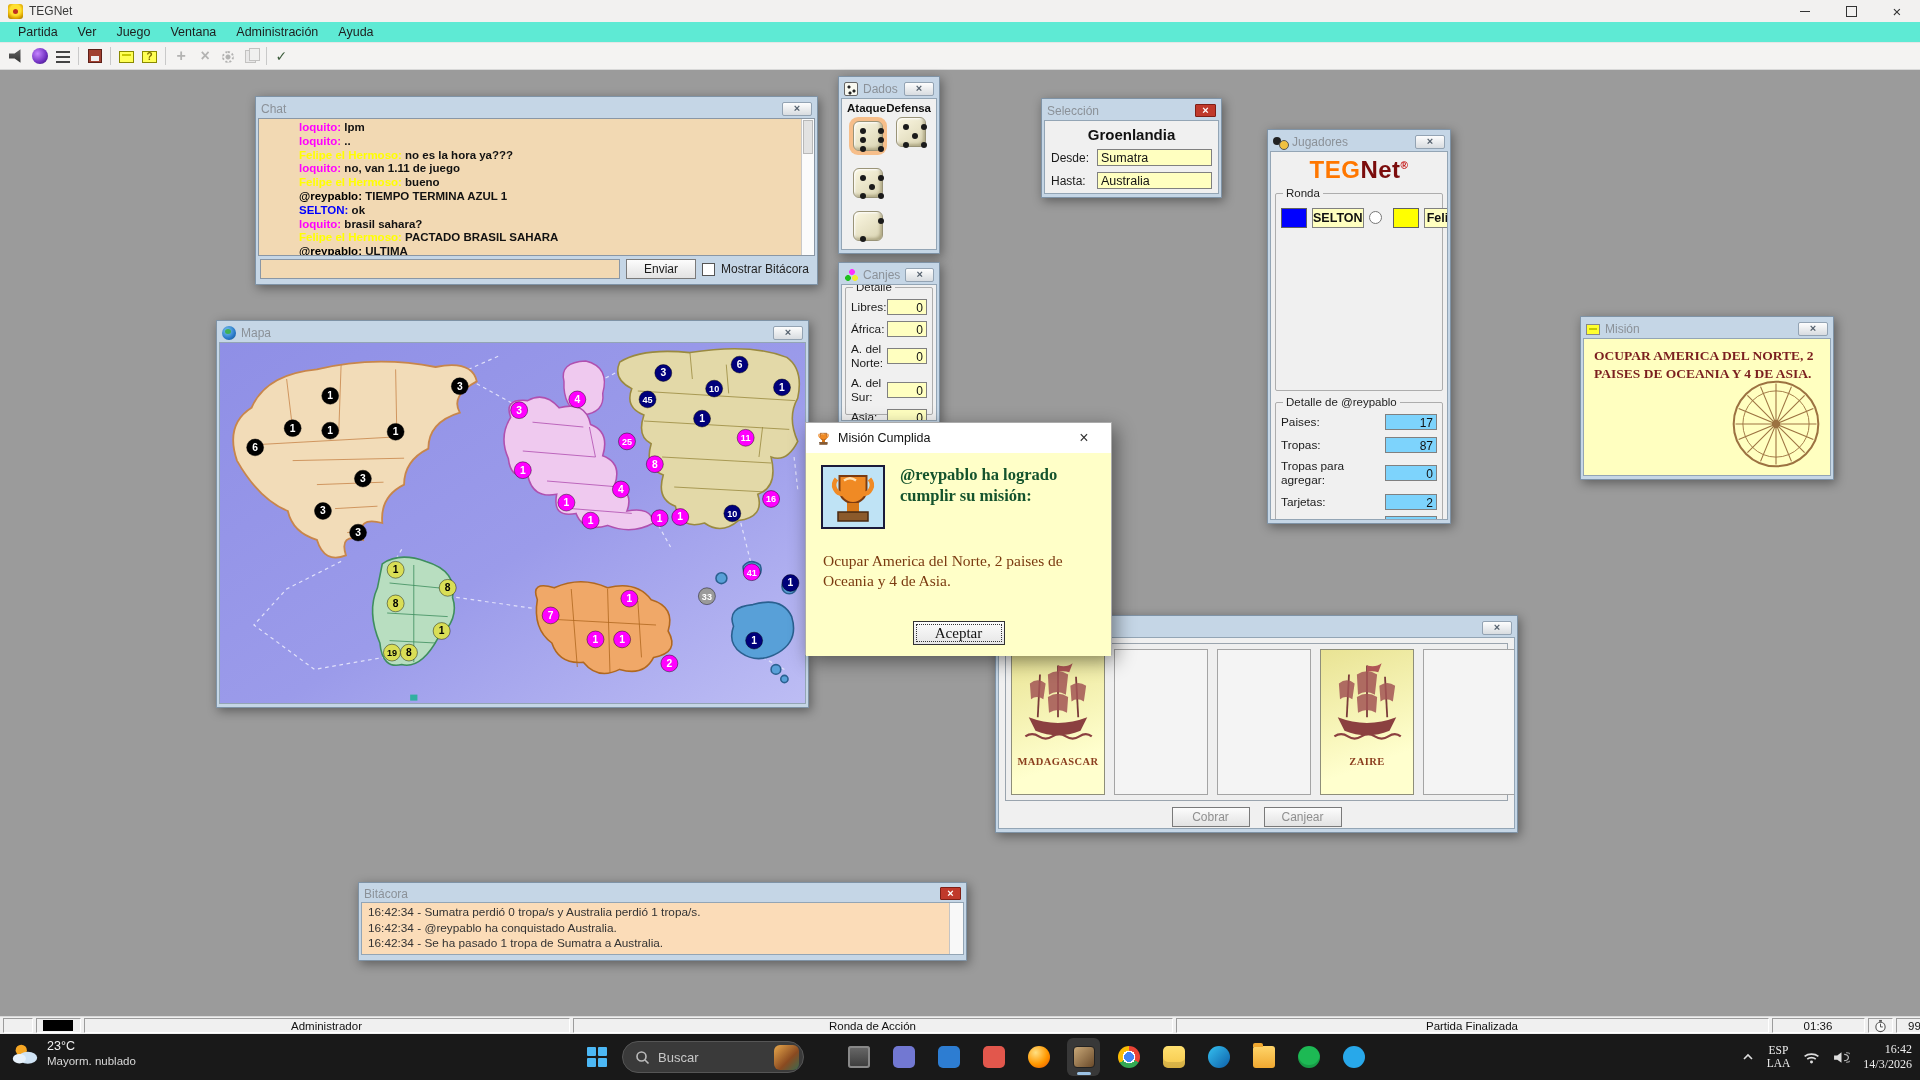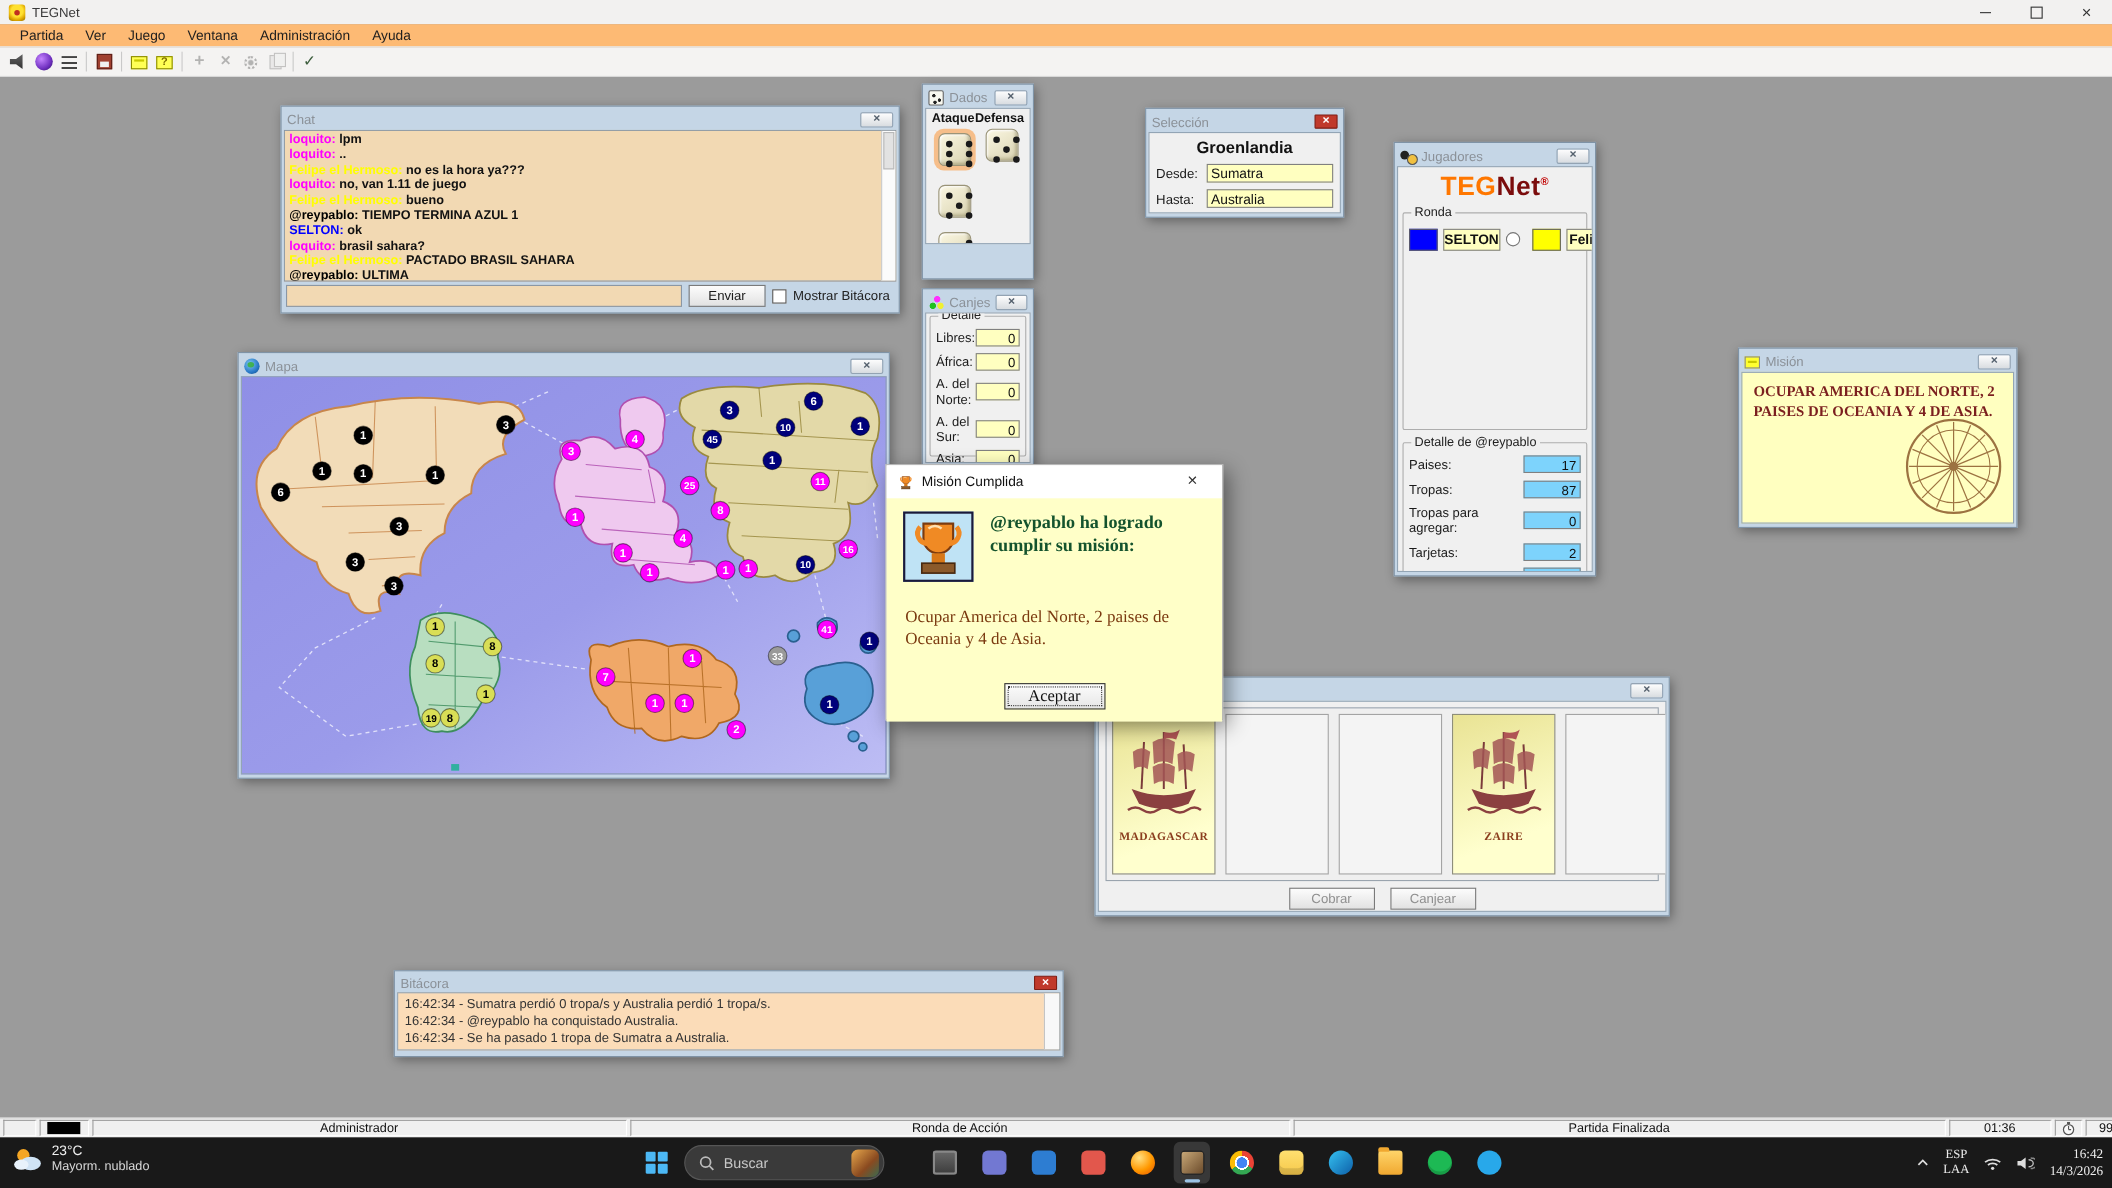--- a/index.html
+++ b/index.html
@@ -13,21 +13,21 @@
   .app-title { color:#3A3A3A; font-size:12px; margin-left:6px; }
   .wi-app { width:15px; height:15px; margin-left:8px; border-radius:3px;
     background:radial-gradient(circle at 50% 40%, #FFE030 0 45%, #E0A800 70%, #8F7000); position:relative; }
   .wi-app::after { content:""; position:absolute; left:5px; top:5px; width:5px; height:5px; border-radius:50%; background:#C03020; }
   .win-controls { margin-left:auto; display:flex; height:100%; }
   .wc { width:46px; height:100%; display:flex; align-items:center; justify-content:center; color:#333; }
   .wc-min::before { content:""; width:10px; height:1px; background:#333; }
   .wc-max::before { content:""; width:9px; height:9px; border:1px solid #333; }
   .wc-close::before { content:"×"; font-size:15px; line-height:1; }
 
-  .menubar { position:absolute; top:22px; left:0; right:0; height:21px; background:#fdba74; border-bottom:1px solid #E6E6E6; display:flex; align-items:center; padding-left:8px; }
+  .menubar { position:absolute; top:22px; left:0; right:0; height:21px; background:#5eead4; border-bottom:1px solid #E6E6E6; display:flex; align-items:center; padding-left:8px; }
   .menu-item { padding:2px 10px; color:#1E1E1E; font-size:12.5px; }
 
   .toolbar { position:absolute; top:43px; left:0; right:0; height:27px; background:#F4F3F2; border-bottom:1px solid #D8D8D8; display:flex; align-items:center; padding-left:5px; }
   .tool-btn { width:23px; height:23px; display:flex; align-items:center; justify-content:center; }
   .tool-btn.dim { filter:grayscale(1); opacity:.45; }
   .tool-sep { width:1px; height:18px; background:#C9C9C9; margin:0 4px; }
   .ico { width:16px; height:16px; display:block; position:relative; }
   .ico-speaker { background:linear-gradient(#666,#2F2F2F); clip-path:polygon(0 35%,38% 35%,75% 8%,75% 92%,38% 65%,0 65%); }
   .ico-world { border-radius:50%; background:radial-gradient(circle at 35% 35%, #C584FF, #7030C0 60%, #2A0E60); }
   .ico-list { width:14px; height:12px; margin-top:2px; background:repeating-linear-gradient(#444 0 2px, transparent 2px 5px); }
@@ -66,34 +66,34 @@
                      radial-gradient(circle at 11px 10px, #F0F030 2.6px, transparent 3.2px); }
   .wi-mission { height:11px; margin-top:1px; background:#FFFF30; border:1px solid #888; }
   .wi-mission::after { content:""; position:absolute; left:2px; top:3px; right:2px; height:2px; background:#C8C800; }
   .wi-svg { width:15px; height:15px; }
 
   
   #win-chat { left:255px; top:96px; width:563px; height:189px; }
   .chat-body { background:#C5D6E6; border:none; }
   .chat-msgwrap { display:flex; height:138px; border:1px solid #8A97A5; background:#F2D9B3; }
   .chat-msgs { flex:1; padding:2px 4px; overflow:hidden; }
-  .msg { font:bold 11.5px/13.8px "Liberation Sans",sans-serif; color:#111; white-space:nowrap; }
+  .msg { font:bold 11.5px/13.8px "Liberation Sans",sans-serif; color:#111; white-space:nowrap;margin-left:36px; }
   .chat-track { width:13px; background:#FBFBFB; border-left:1px solid #C8C8C8; position:relative; }
   .chat-thumb { position:absolute; top:1px; left:1px; right:1px; height:34px; background:#E2E2E2; border:1px solid #B8B8B8; }
   .chat-input-row { height:24px; display:flex; align-items:center; gap:6px; padding:2px 2px 0 2px; }
   .chat-input { flex:1; height:20px; background:#F2D9B3; border:1px solid #8A97A5; }
   .btn { background:linear-gradient(#FCFCFC,#E2E2E2); border:1px solid #7A7A7A; display:flex; align-items:center; justify-content:center; font-size:12px; color:#1A1A1A; }
   .btn-enviar { width:70px; height:20px; }
   .ul-first::first-letter { text-decoration:underline; }
   .checkbox { width:13px; height:13px; background:#fff; border:1px solid #555; flex:none; }
   .chk-label { font-size:12px; color:#222; white-space:nowrap; margin-right:4px; }
 
   
   #win-dados { left:838px; top:76px; width:102px; height:178px; }
-  .dados-body { height:124px; padding:3px 4px; }
+  .dados-body { height:152px; padding:3px 4px; }
   .dice-head { display:flex; justify-content:space-between; font-weight:bold; font-size:11.5px; color:#111; padding:0 1px; }
   .dice-cols { display:flex; justify-content:space-between; margin-top:3px; }
   .dice-col { display:flex; flex-direction:column; gap:13px; align-items:center; width:44px; }
   .die { width:30px; height:30px; position:relative; border-radius:6px; background:linear-gradient(145deg,#FBF7E2,#D9D3B1); border:1px solid #9A9478; box-shadow:inset -2px -2px 3px rgba(120,110,70,.45), inset 1px 1px 2px #fff; }
   .pip { position:absolute; width:6px; height:6px; border-radius:50%; background:#1A1A1A; }
   .die-hl { padding:4px; background:#F6BE8A; border-radius:9px; }
 
   
   #win-agregar { left:838px; top:262px; width:102px; height:163px; }
   .agregar-body { height:137px; padding:2px 3px; }

